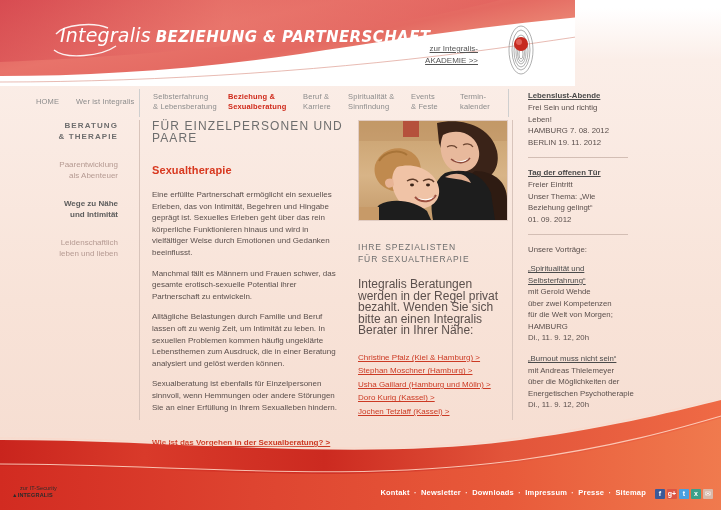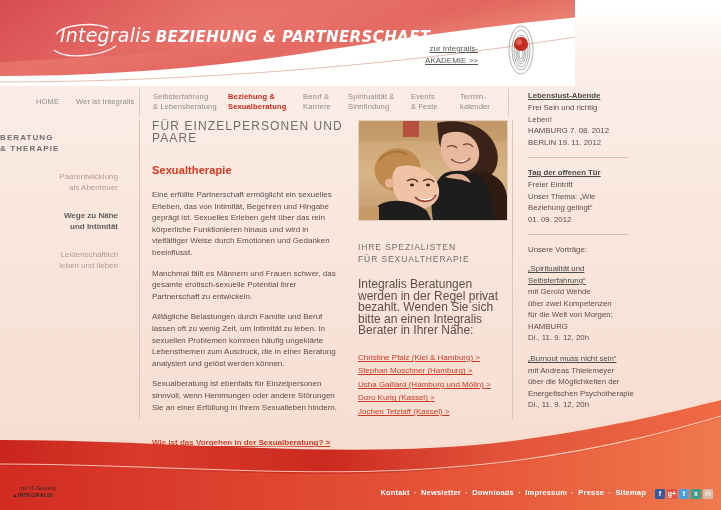--- a/index.html
+++ b/index.html
@@ -43,22 +43,22 @@
   .nav a{
     position:absolute;font-size:7.5px;line-height:9.5px;color:#8c8c8c;text-decoration:none;
     letter-spacing:.15px;
   }
   .nav a.active{color:#cf2a1b;font-weight:bold;}
   .nav .vline{position:absolute;top:3px;width:1px;height:28px;background:#cfcfcf;}
 
   
   .lcol{position:absolute;left:0;top:120px;width:140px;}
   .lcol .head{
-    padding-right:22px;font-size:8px;font-weight:bold;color:#6e6e6e;
-    letter-spacing:1.1px;line-height:11px;margin-top:12px;
+    text-align:right;padding-right:22px;font-size:8px;font-weight:bold;color:#6e6e6e;
+    letter-spacing:1.1px;line-height:11px;
   }
   .lcol .item{
     text-align:right;padding-right:22px;font-size:8px;color:#b59a92;line-height:11px;margin-top:17px;
     cursor:pointer;
   }
   .lcol .item.active{color:#5d5d5d;font-weight:bold;}
   .lcol-divider{position:absolute;left:139px;top:120px;width:1px;height:300px;background:#d8c4bb;}
 
   
   .main{position:absolute;left:152px;top:120px;width:192px;}

